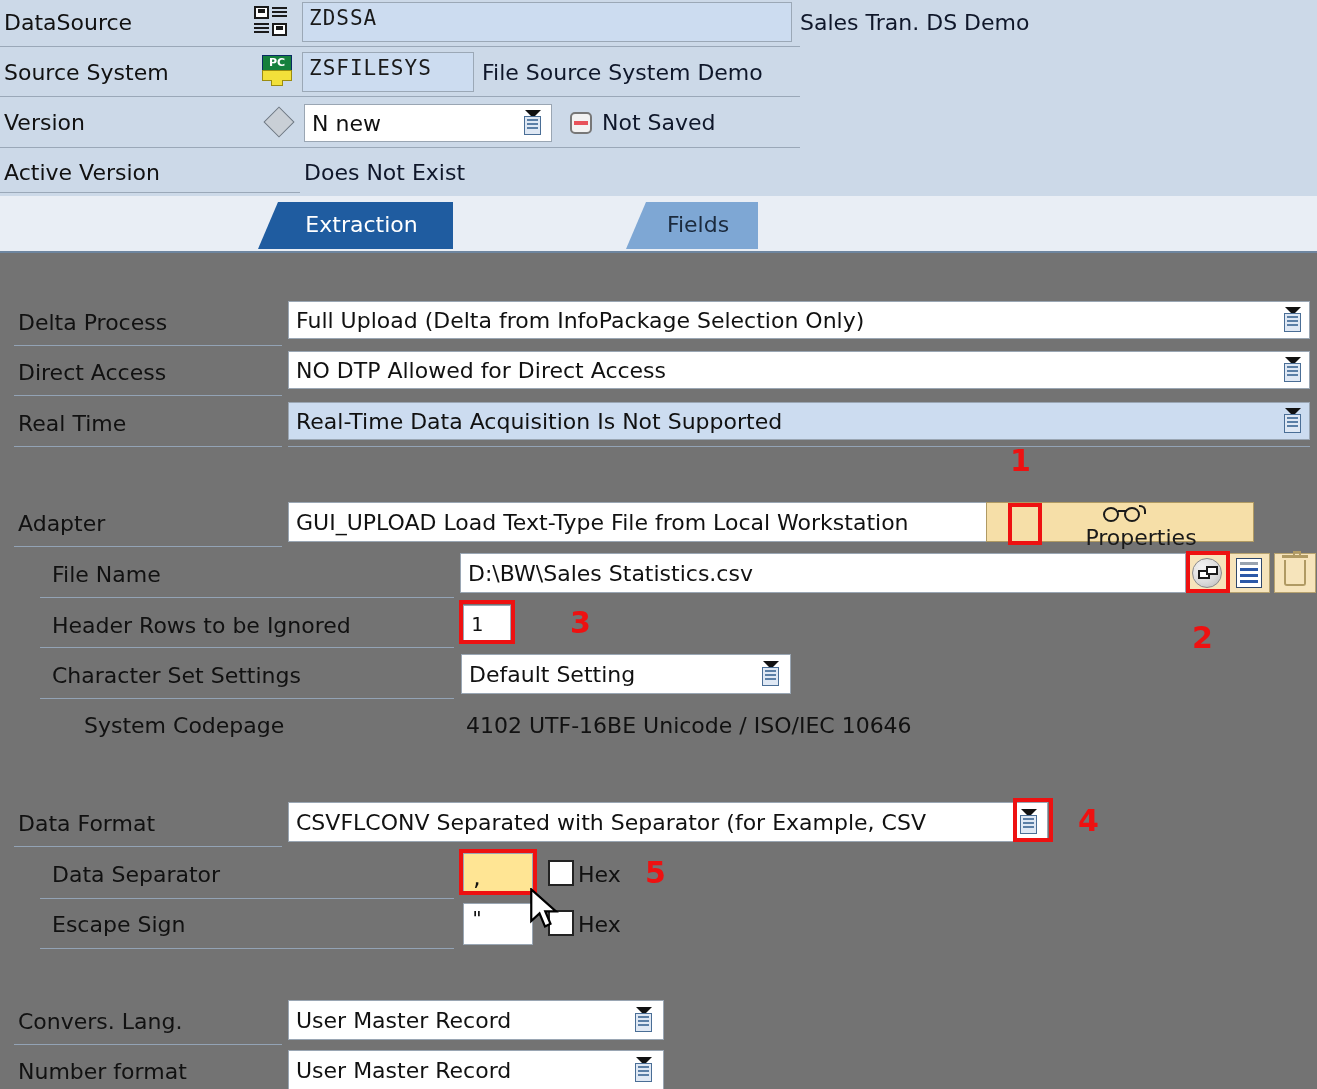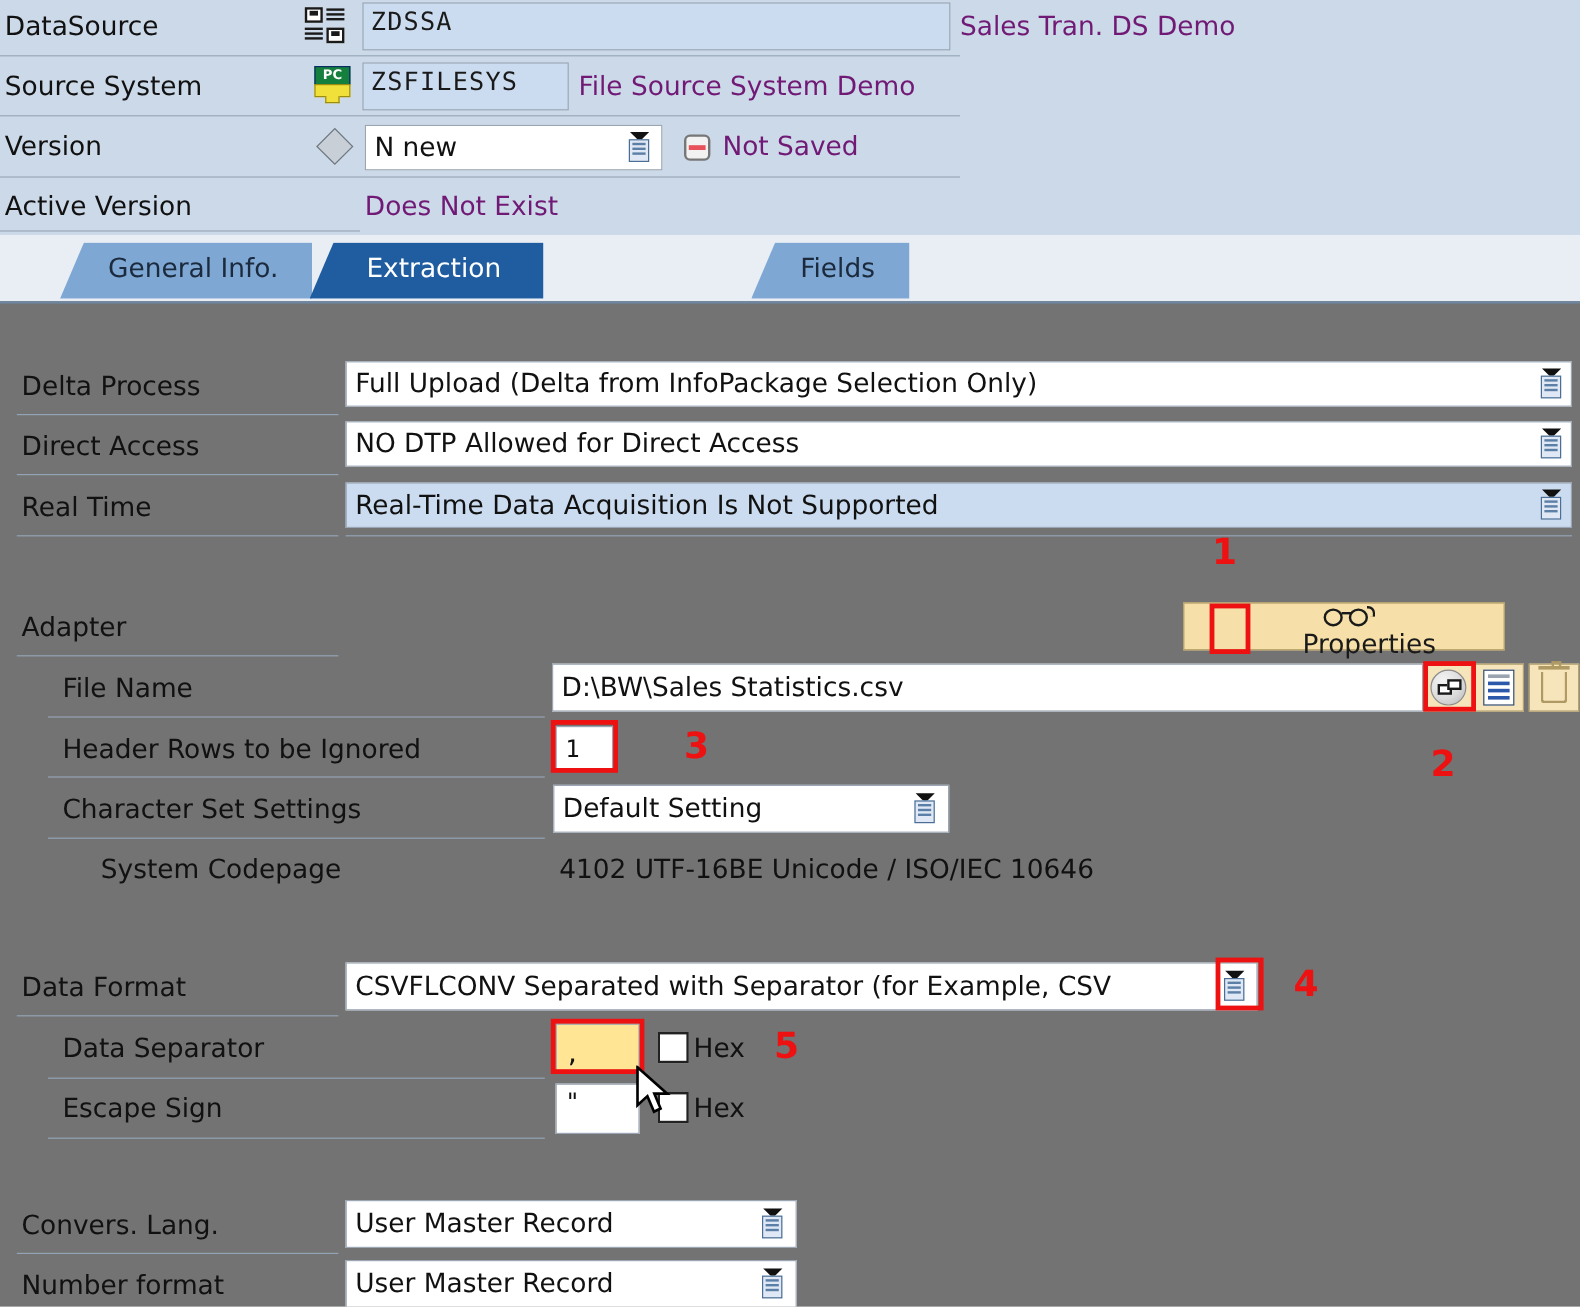--- a/index.html
+++ b/index.html
@@ -33,21 +33,21 @@
     border: 1px solid #9ba8b6;
     box-sizing: border-box;
     font-family: "DejaVu Sans Mono", "Liberation Mono", monospace;
     font-size: 21px;
     letter-spacing: 1px;
     padding-left: 6px;
     line-height: 1.5;
     color: #1a1a1a;
   }
   .hdr-text {
-    position: absolute; font-size: 22px; color: #701a75; white-space: nowrap;
+    position: absolute; font-size: 22px; color: #0f172a; white-space: nowrap;
   }
 
   
   .icon-ds {
     position: absolute; width: 34px; height: 32px;
   }
   .icon-ds .sq {
     position: absolute; width: 15px; height: 13px;
     border: 2px solid #1a1a1a; background: #fff; box-sizing: border-box;
   }
@@ -293,24 +293,20 @@
   <div class="icon-notsaved" style="left:570px; top:112px;"></div>
   <div class="hdr-text" style="left:602px; top:110px;">Not Saved</div>
   <div class="hdr-rule" style="top:147px; width:800px;"></div>
 
   <div class="hdr-label" style="left:4px; top:160px;">Active Version</div>
   <div class="hdr-text" style="left:304px; top:160px;">Does Not Exist</div>
   <div class="hdr-rule" style="top:192px; width:300px;"></div>
 </div>
 
 <div class="tabstrip">
-  <div class="tab" style="left:50px; width:210px;">
-    <div class="shape"></div>
-      <span class="lbl">General Info.</span>
-  </div>
   <div class="tab active" style="left:258px; width:195px;">
     <div class="shape"></div>
       <span class="lbl">Extraction</span>
   </div>
   <div class="tab" style="left:626px; width:132px;">
     <div class="shape"></div>
       <span class="lbl">Fields</span>
   </div>
 </div>
 
@@ -347,20 +343,21 @@
       <div class="pad">
         <i></i>
         <i></i>
         <i></i>
       </div>
   </div>
   <div class="rule" style="left:14px; top:193px; width:268px;"></div>
   <div class="rule" style="left:288px; top:193px; width:1022px;"></div>
 
   <div class="lab" style="left:18px; top:258px;">Adapter</div>
+  <div class="fld" style="left:288px; top:249px; width:752px; height:40px;">GUI_UPLOAD Load Text-Type File from Local Workstation</div>
   <div class="mc" style="left:1012px; top:256px;">
     <div class="tri"></div>
       <div class="pad">
         <i></i>
         <i></i>
         <i></i>
       </div>
   </div>
   <div class="propbtn" style="left:986px; top:249px; width:268px; height:40px;flex-direction:column;">
     <span class="glasses">

